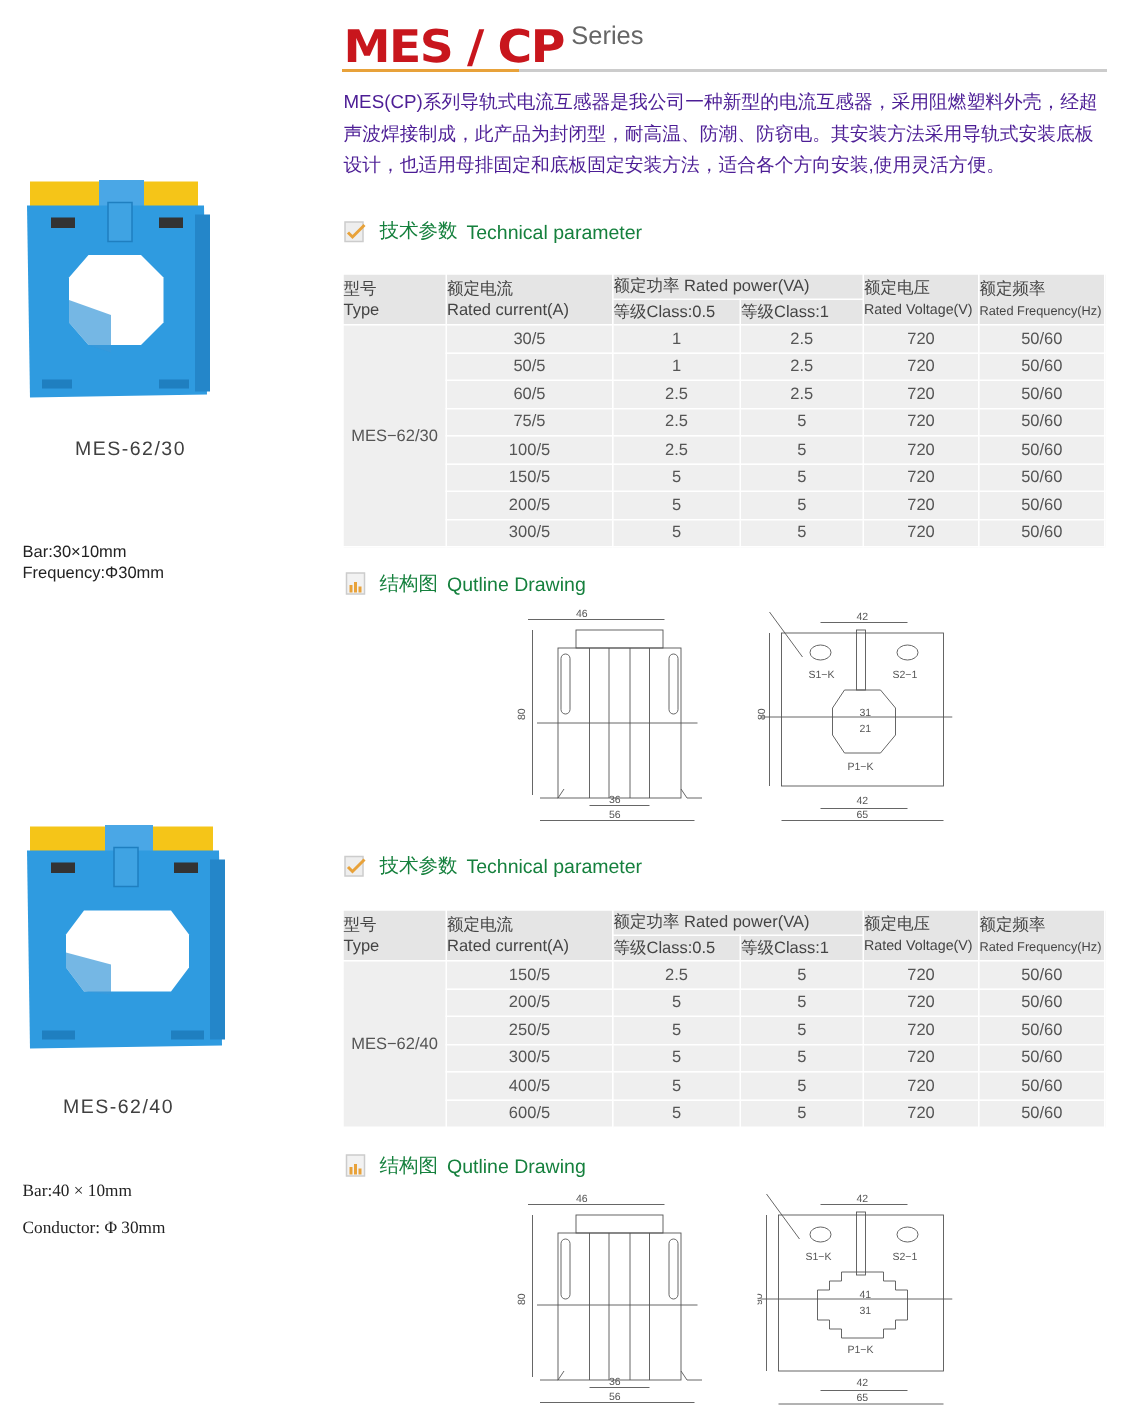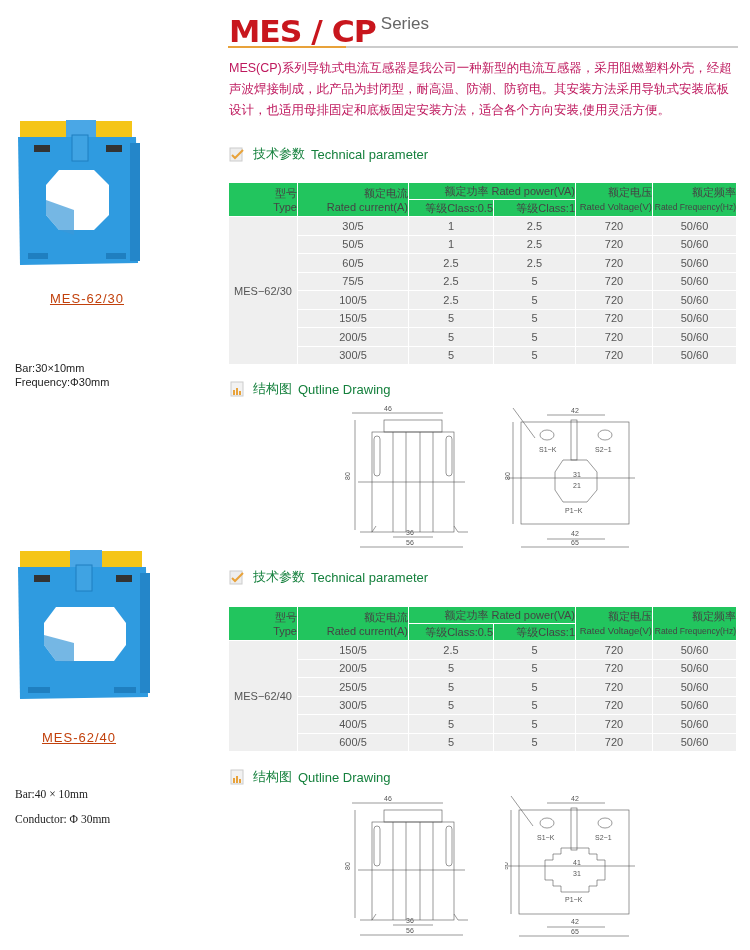--- a/index.html
+++ b/index.html
@@ -3,29 +3,29 @@
 <meta charset="utf-8">
 <style>
   * { box-sizing: border-box; margin: 0; padding: 0; }
   body { width: 750px; height: 950px; background: #fff; font-family: "Liberation Sans", "DejaVu Sans", sans-serif; color: #333; position: relative; overflow: hidden; }
   .abs { position: absolute; }
   .title { left: 229px; top: 14px; display: flex; align-items: flex-start; }
   .title-main { font-family: "DejaVu Sans", sans-serif; font-weight: bold; font-size: 30px; color: #c8161d; letter-spacing: -1px; transform: scaleX(1.05); transform-origin: left; }
   .title-sub { font-size: 17px; color: #666; margin-left: 12px; }
   .title-rule { left: 228px; top: 46px; width: 510px; height: 2px; background: #ccc; }
   .title-rule-accent { left: 228px; top: 46px; width: 118px; height: 2px; background: #e8a23a; }
-  .intro { left: 229px; top: 58px; width: 510px; font-size: 12.5px; line-height: 21px; color: #be185d; }
+  .intro { left: 229px; top: 58px; width: 510px; font-size: 12.5px; line-height: 21px; color: #4c1d95; }
   .section-head { display: flex; align-items: center; font-size: 13px; color: #15803d; }
   .section-head .icon { width: 16px; height: 16px; margin-right: 8px; }
   .section-head .cn { margin-right: 6px; }
   table.spec { border-collapse: collapse; width: 508px; font-size: 11px; color: #555; table-layout: fixed; }
-  table.spec th { background: #22c55e; font-weight: normal; text-align: right; border: 1px solid #fff; line-height: 14px; padding: 1px 0; color: #444; }
+  table.spec th { background: #e5e5e5; font-weight: normal; text-align: left; border: 1px solid #fff; line-height: 14px; padding: 1px 0; color: #444; }
   table.spec td { background: #efefef; text-align: center; border: 1px solid #fff; height: 18.5px; padding: 0; }
   .photo { position: absolute; }
-  .model-label { font-size: 13px; letter-spacing: 1px; color: #c2410c; text-align: center; width: 150px; text-decoration: underline; }
+  .model-label { font-size: 13px; letter-spacing: 1px; color: #404040; text-align: center; width: 150px; }
   .spec-note { font-size: 11px; line-height: 13px; color: #222; }
   .spec-note.serif { font-family: "Liberation Serif", serif; font-size: 11.5px; }
   svg text { font-family: "Liberation Sans", sans-serif; }
 </style>
 </head>
 <body>
 
 <div class="abs title">
   <span class="title-main">MES / CP</span>
   <span class="title-sub">Series</span>

